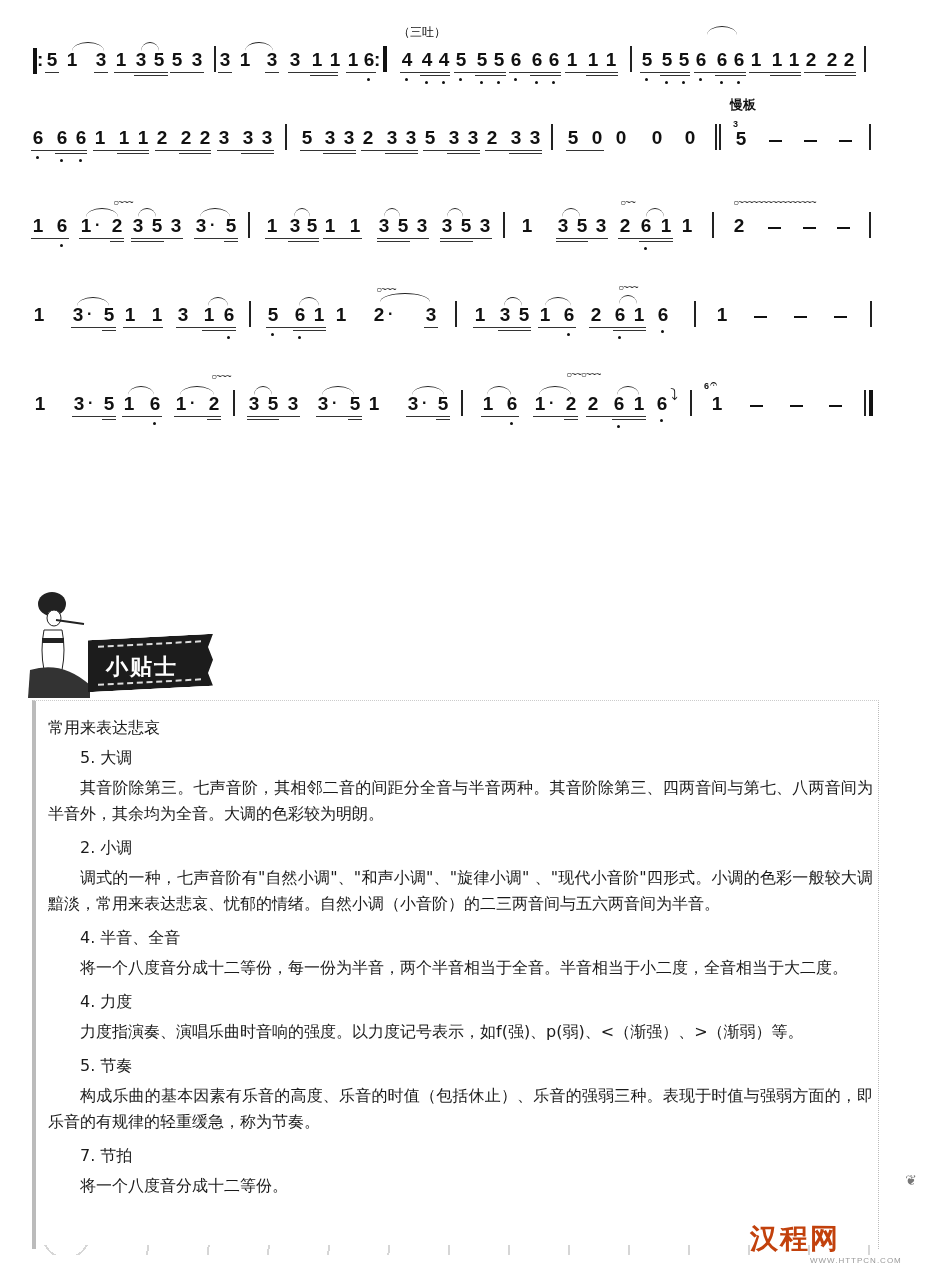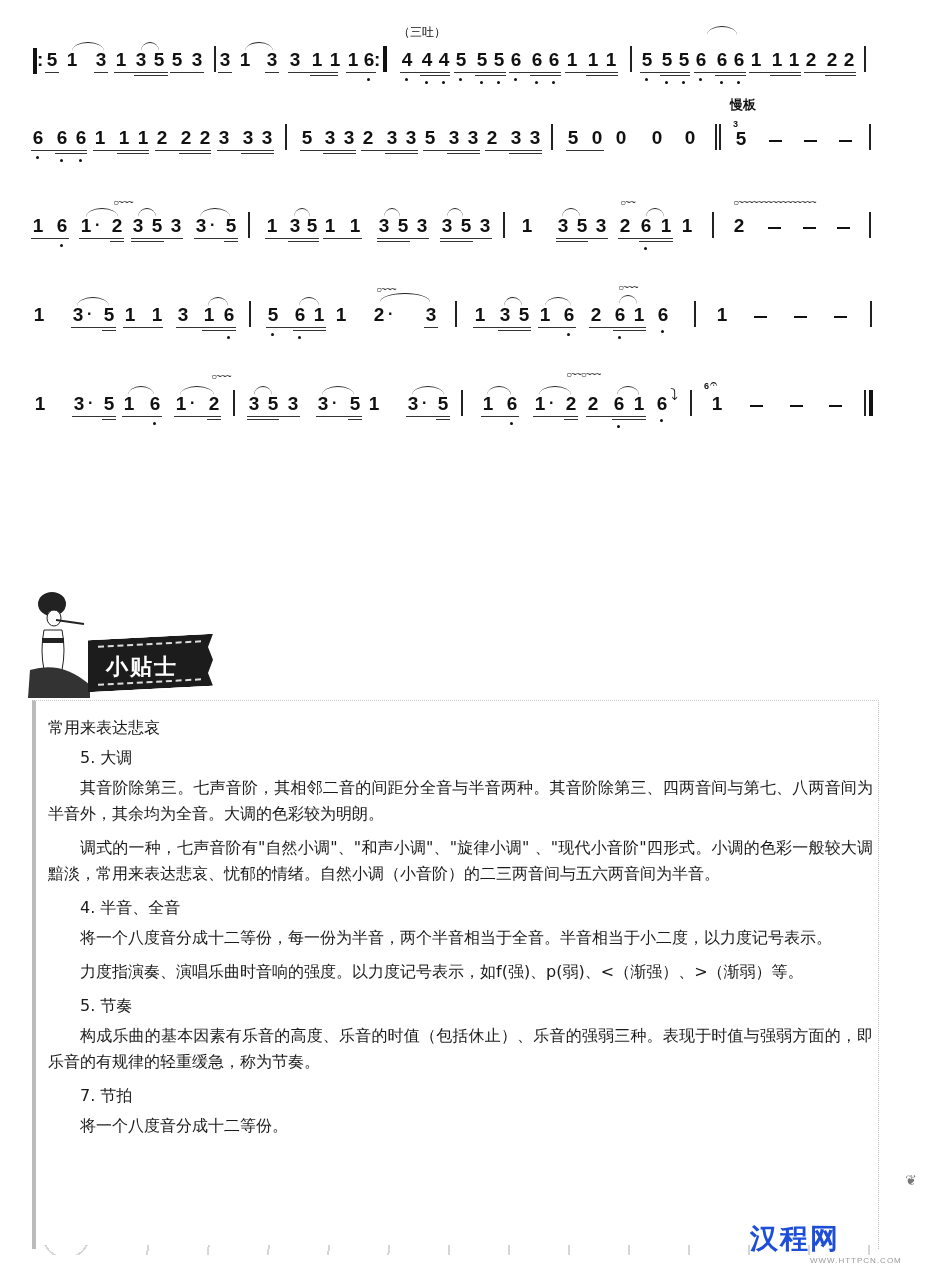--- a/index.html
+++ b/index.html
@@ -62,21 +62,21 @@
   }
   .tips-content {
     position: absolute; left: 12px; top: 14px; width: 825px;
     font-family: "DejaVu Sans", sans-serif; font-size: 16px; line-height: 26px; color: #1a1a1a;
   }
   .tips-content p { margin: 0 0 12px 0; }
   .tips-content .t-title { margin-bottom: 4px; }
   .tips-content .t-head { text-indent: 2em; margin-bottom: 4px; }
   .tips-content .t-body { text-indent: 2em; margin-bottom: 8px; text-align: justify; }
   .watermark {
-    position: absolute; left: 750px; top: 1220px; color: #1d4ed8;
+    position: absolute; left: 750px; top: 1220px; color: #c2410c;
     font-size: 28px; font-weight: bold; letter-spacing: 2px;
     font-family: "DejaVu Sans", sans-serif;
   }
   .watermark-sub { position: absolute; left: 810px; top: 1256px; font-size: 8px; color: #999; letter-spacing: 1px; }
   .deco-leaf { position: absolute; left: 905px; top: 1172px; color: #777; font-size: 14px; }
 </style>
 </head>
 <body>
 
 <div class="score">
@@ -478,25 +478,27 @@
   <span class="banner-text">小贴士</span>
 </div>
 
 <div class="tips-box">
   <div class="tips-content">
     <p class="t-title">常用来表达悲哀</p>
 
     <p class="t-head">5. 大调</p>
     <p class="t-body">其音阶除第三。七声音阶，其相邻二音的间距分全音与半音两种。其音阶除第三、四两音间与第七、八两音间为半音外，其余均为全音。大调的色彩较为明朗。</p>
 
+    <p class="t-head">2. 小调</p>
     <p class="t-body">调式的一种，七声音阶有"自然小调"、"和声小调"、"旋律小调" 、"现代小音阶"四形式。小调的色彩一般较大调黯淡，常用来表达悲哀、忧郁的情绪。自然小调（小音阶）的二三两音间与五六两音间为半音。</p>
 
     <p class="t-head">4. 半音、全音</p>
-    <p class="t-body">将一个八度音分成十二等份，每一份为半音，两个半音相当于全音。半音相当于小二度，以力度记号表示。</p>
-
+    <p class="t-body">将一个八度音分成十二等份，每一份为半音，两个半音相当于全音。半音相当于小二度，全音相当于大二度。</p>
+
+    <p class="t-head">4. 力度</p>
     <p class="t-body">力度指演奏、演唱乐曲时音响的强度。以力度记号表示，如f(强)、p(弱)、&lt;（渐强）、&gt;（渐弱）等。</p>
 
     <p class="t-head">5. 节奏</p>
     <p class="t-body">构成乐曲的基本因素有乐音的高度、乐音的时值（包括休止）、乐音的强弱三种。表现于时值与强弱方面的，即乐音的有规律的轻重缓急，称为节奏。</p>
 
     <p class="t-head">7. 节拍</p>
     <p class="t-body">将一个八度音分成十二等份。</p>
   </div>
   <div class="wave-bottom"></div>
 </div>

